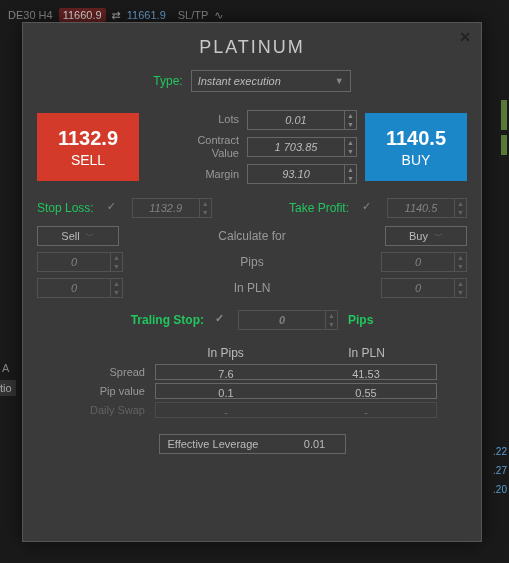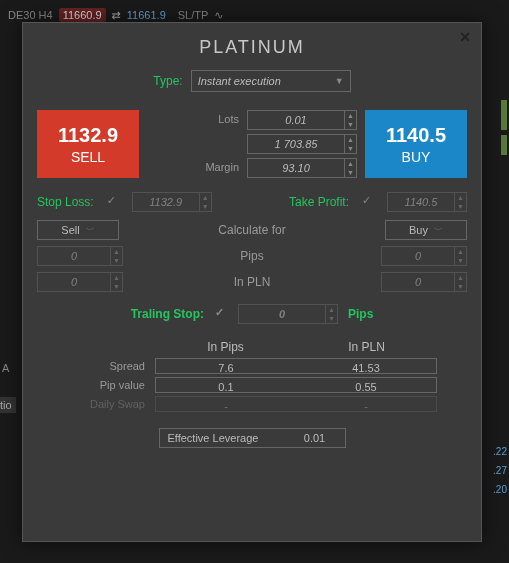--- a/index.html
+++ b/index.html
@@ -35,21 +35,21 @@
     top: 60px;
     width: 12px;
     height: 200px;
   }
   .candle { position:absolute; right:2px; width:6px; background:#5a7a3a;}
   .bg-nums {
     position:absolute; right:2px; bottom:60px; font-size:10px; color:#5aa0d8; text-align:right;
   }
   .bg-nums div { margin:8px 0;}
   .bg-left-A { position:absolute; left:2px; top:362px; color:#888; font-size:11px;}
-  .bg-left-tio { position:absolute; left:0; top:397px; background:#333; color:#aaa; font-size:11px; padding:2px 4px 2px 0;}
+  .bg-left-tio { position:absolute; left:0; top:380px; background:#333; color:#aaa; font-size:11px; padding:2px 4px 2px 0;}
   
   .dialog {
     position: absolute;
     left: 22px;
     top: 22px;
     width: 460px;
     height: 520px;
     background: #3a3a3a;
     border: 1px solid #555;
     box-shadow: 0 0 20px rgba(0,0,0,0.6);
@@ -312,20 +312,21 @@
         <div class="ml">Lots</div>
         <div class="spin">
           <span class="val">0.01</span>
           <div class="arrows">
               <span>▲</span>
               <span>▼</span>
             </div>
         </div>
       </div>
       <div class="mid-row">
+        <div class="ml">Contract<br>Value</div>
         <div class="spin">
           <span class="val">1 703.85</span>
           <div class="arrows">
               <span>▲</span>
               <span>▼</span>
             </div>
         </div>
       </div>
       <div class="mid-row">
         <div class="ml">Margin</div>

